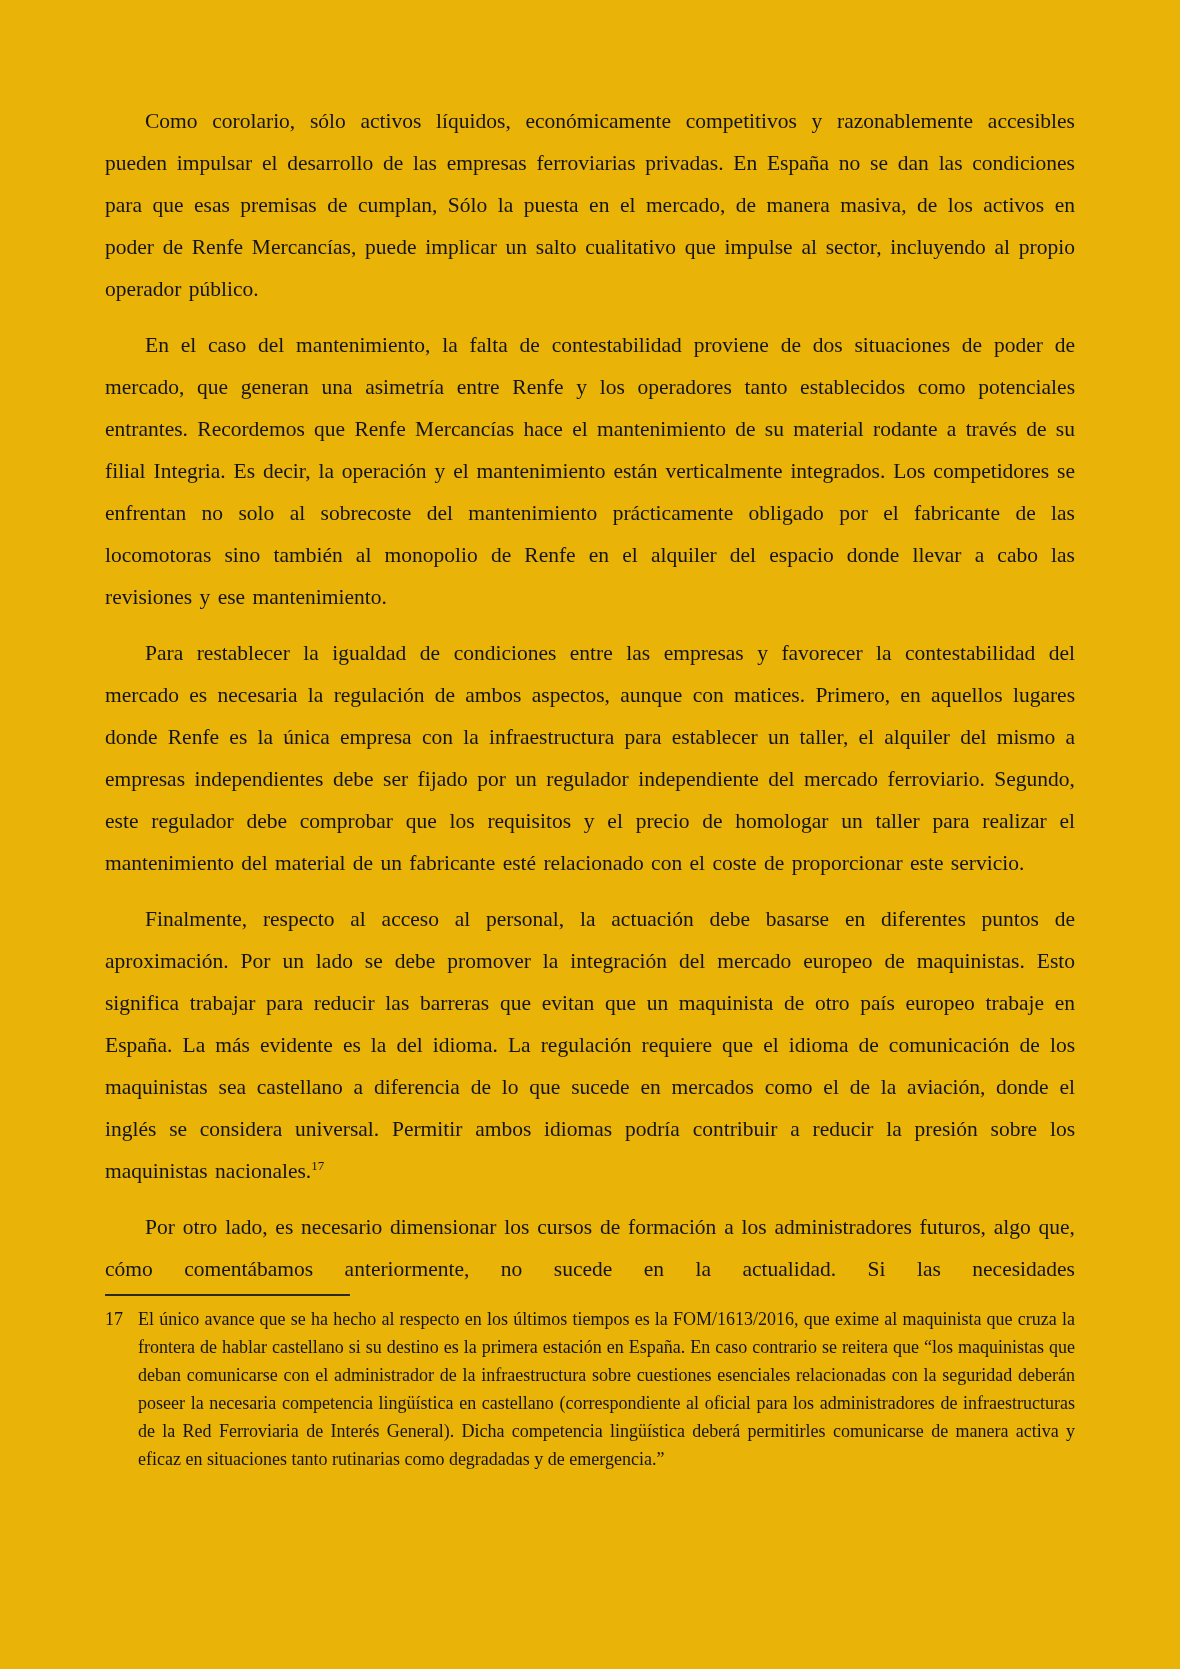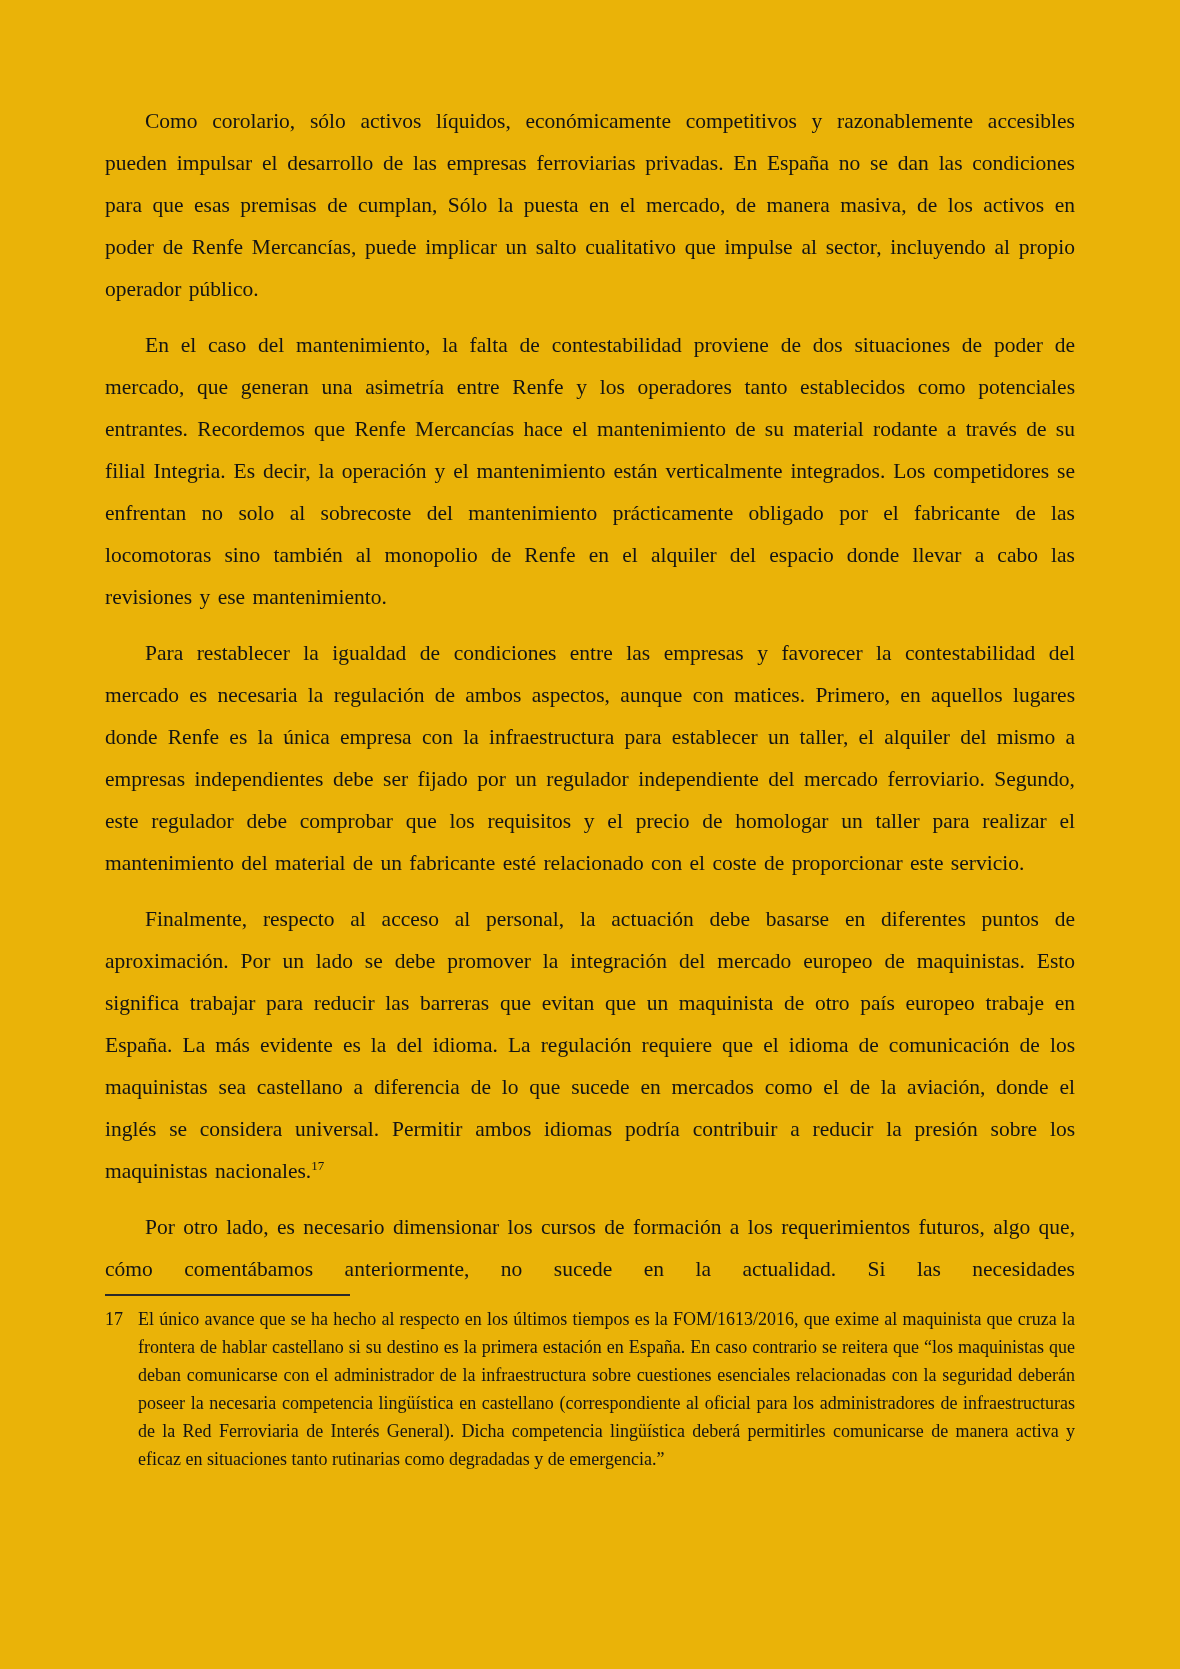--- a/index.html
+++ b/index.html
@@ -84,21 +84,21 @@
 
     <div class="body-text">
       <p>Como corolario, sólo activos líquidos, económicamente competitivos y razonablemente accesibles pueden impulsar el desarrollo de las empresas ferroviarias privadas. En España no se dan las condiciones para que esas premisas de cumplan, Sólo la puesta en el mercado, de manera masiva, de los activos en poder de Renfe Mercancías, puede implicar un salto cualitativo que impulse al sector, incluyendo al propio operador público.</p>
 
       <p>En el caso del mantenimiento, la falta de contestabilidad proviene de dos situaciones de poder de mercado, que generan una asimetría entre Renfe y los operadores tanto establecidos como potenciales entrantes. Recordemos que Renfe Mercancías hace el mantenimiento de su material rodante a través de su filial Integria. Es decir, la operación y el mantenimiento están verticalmente integrados. Los competidores se enfrentan no solo al sobrecoste del mantenimiento prácticamente obligado por el fabricante de las locomotoras sino también al monopolio de Renfe en el alquiler del espacio donde llevar a cabo las revisiones y ese mantenimiento.</p>
 
       <p>Para restablecer la igualdad de condiciones entre las empresas y favorecer la contestabilidad del mercado es necesaria la regulación de ambos aspectos, aunque con matices. Primero, en aquellos lugares donde Renfe es la única empresa con la infraestructura para establecer un taller, el alquiler del mismo a empresas independientes debe ser fijado por un regulador independiente del mercado ferroviario. Segundo, este regulador debe comprobar que los requisitos y el precio de homologar un taller para realizar el mantenimiento del material de un fabricante esté relacionado con el coste de proporcionar este servicio.</p>
 
       <p><span>Finalmente, respecto al acceso al personal, la actuación debe basarse en diferentes puntos de aproximación. Por un lado se debe promover la integración del mercado europeo de maquinistas. Esto significa trabajar para reducir las barreras que evitan que un maquinista de otro país europeo trabaje en España. La más evidente es la del idioma. La regulación requiere que el idioma de comunicación de los maquinistas sea castellano a diferencia de lo que sucede en mercados como el de la aviación, donde el inglés se considera universal. Permitir ambos idiomas podría contribuir a reducir la presión sobre los maquinistas nacionales.</span><sup class="fn-ref">17</sup></p>
 
-      <p class="continues">Por otro lado, es necesario dimensionar los cursos de formación a los requerimientos futuros, algo que, cómo comentábamos anteriormente, no sucede en la actualidad. Si las necesidades</p>
+      <p class="continues">Por otro lado, es necesario dimensionar los cursos de formación a los administradores futuros, algo que, cómo comentábamos anteriormente, no sucede en la actualidad. Si las necesidades</p>
     </div>
 
     <div class="footnote-area">
       <div class="footnote-separator"></div>
       <div class="footnote">
         <span class="fn-num">17</span>
         <span class="fn-text">El único avance que se ha hecho al respecto en los últimos tiempos es la FOM/1613/2016, que exime al maquinista que cruza la frontera de hablar castellano si su destino es la primera estación en España. En caso contrario se reitera que “los maquinistas que deban comunicarse con el administrador de la infraestructura sobre cuestiones esenciales relacionadas con la seguridad deberán poseer la necesaria competencia lingüística en castellano (correspondiente al oficial para los administradores de infraestructuras de la Red Ferroviaria de Interés General). Dicha competencia lingüística deberá permitirles comunicarse de manera activa y eficaz en situaciones tanto rutinarias como degradadas y de emergencia.”</span>
       </div>
     </div>
 

